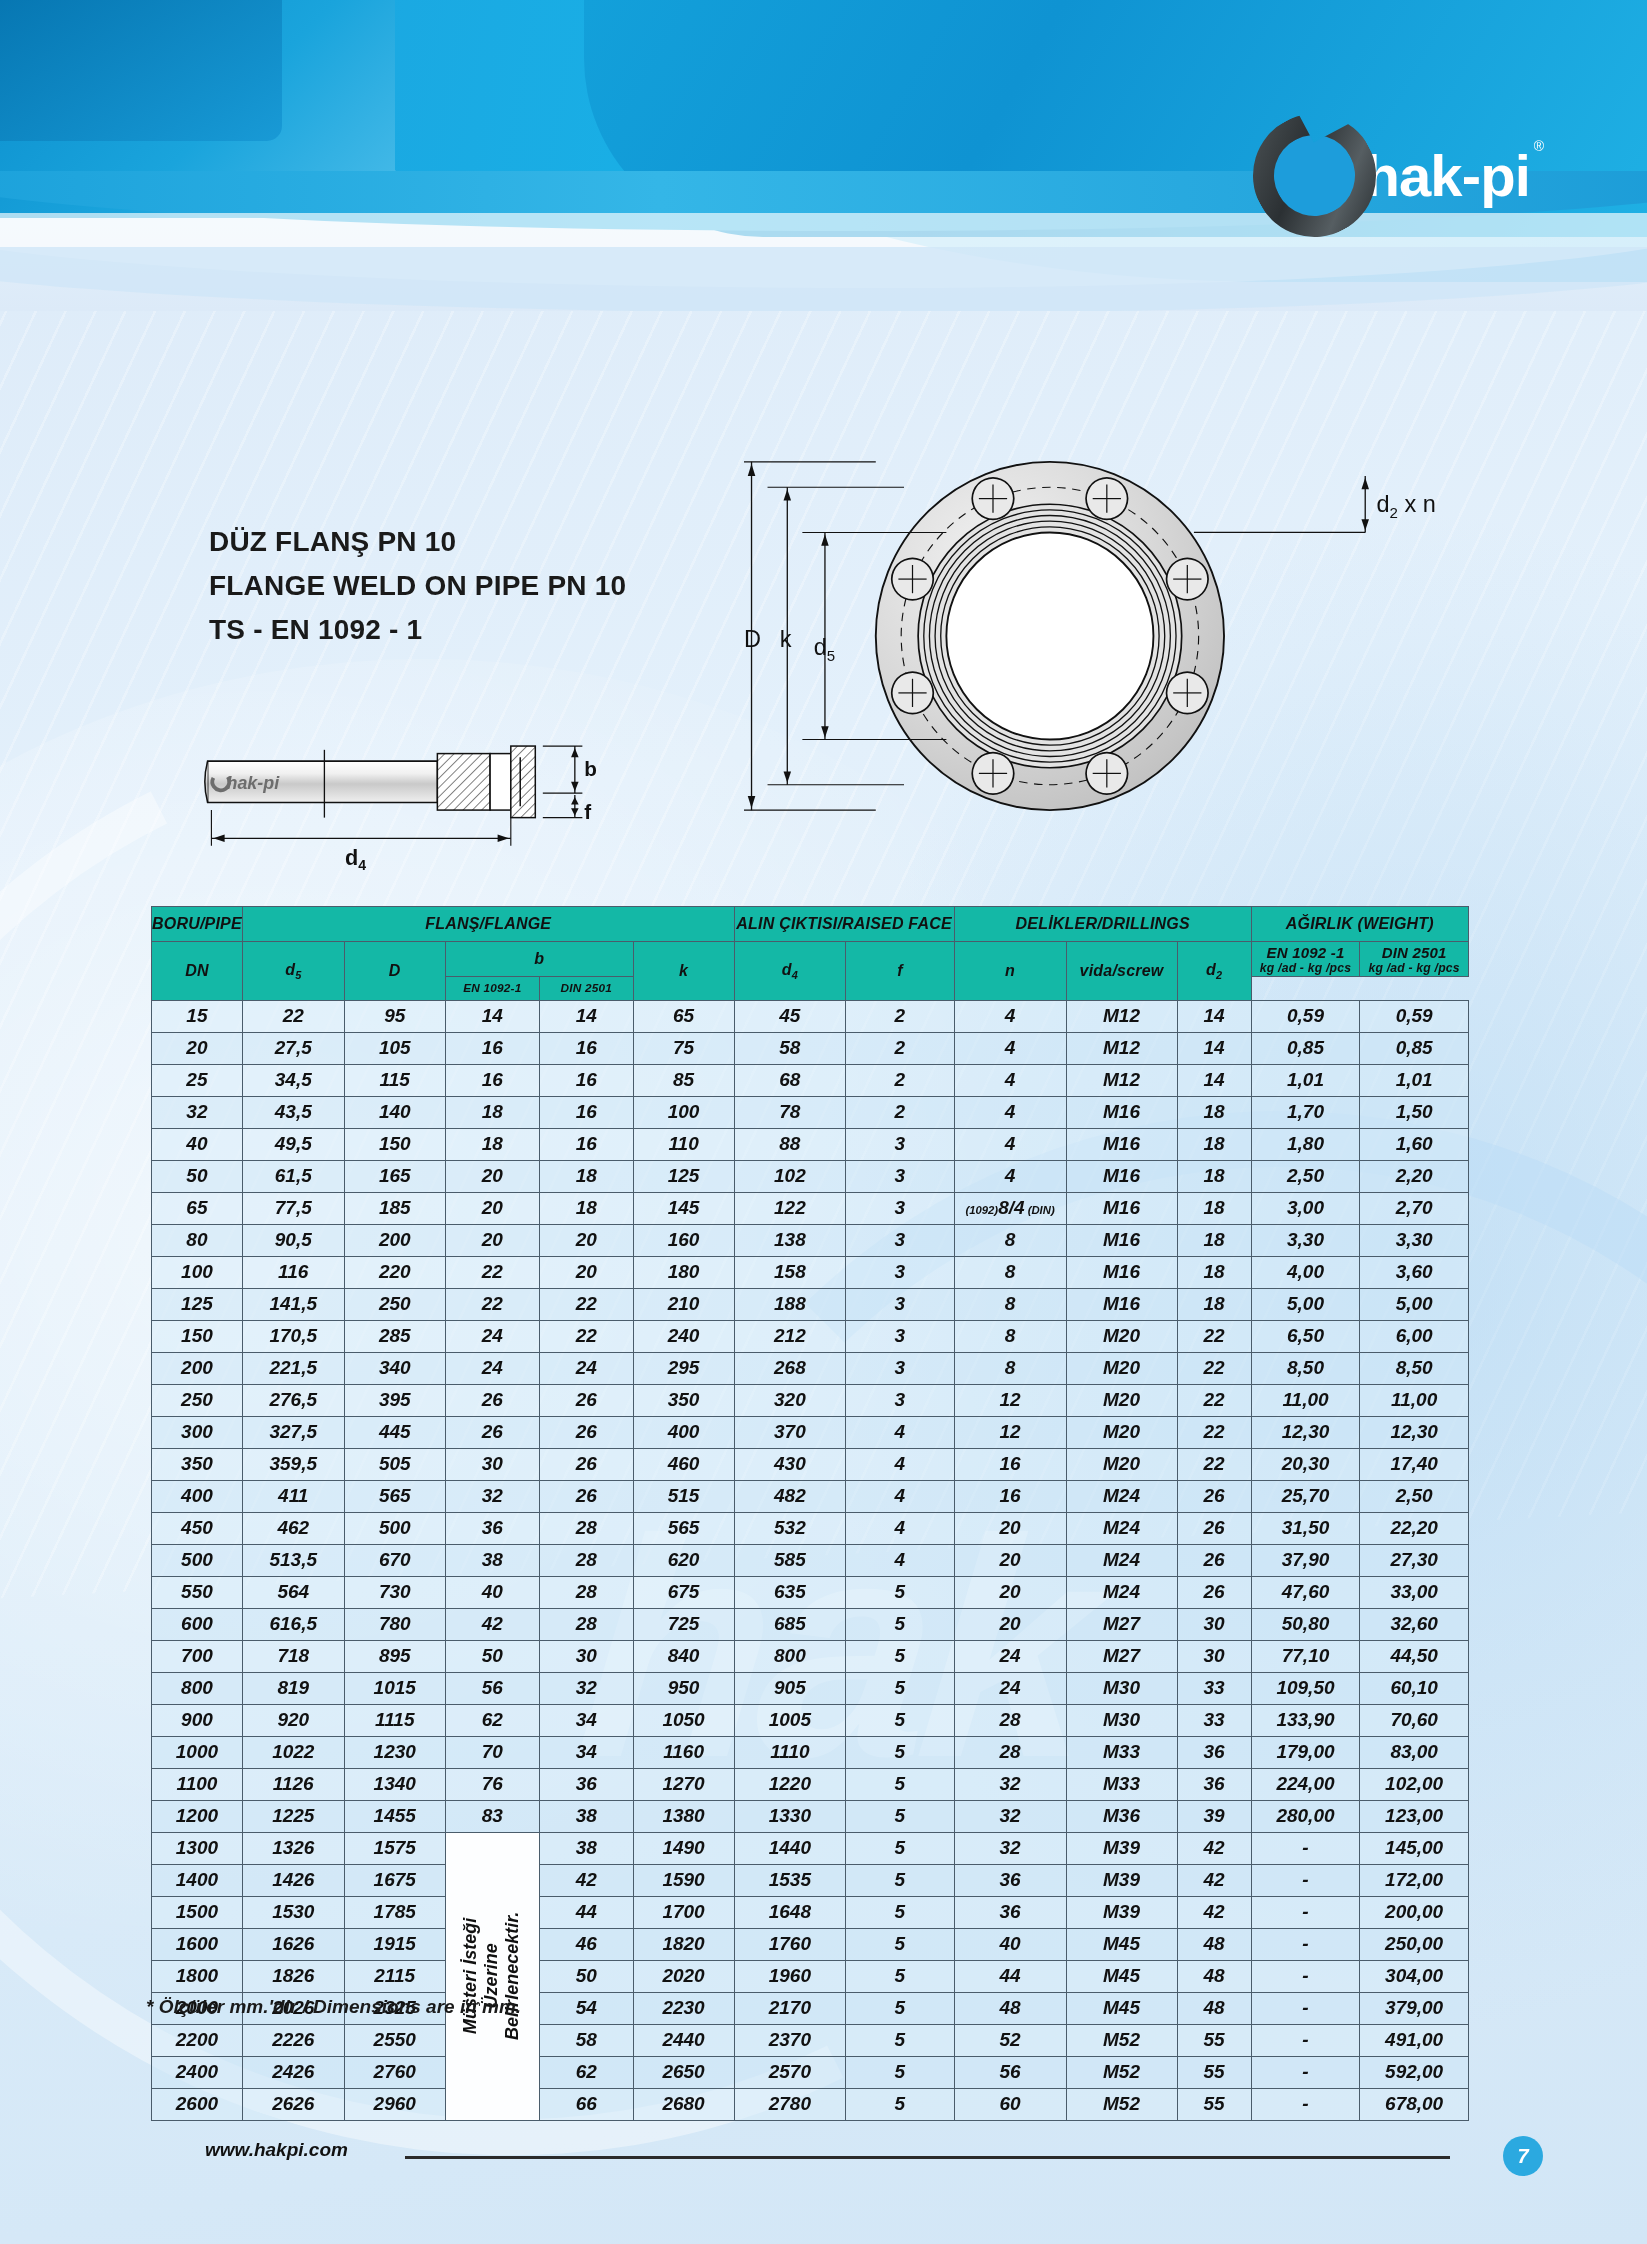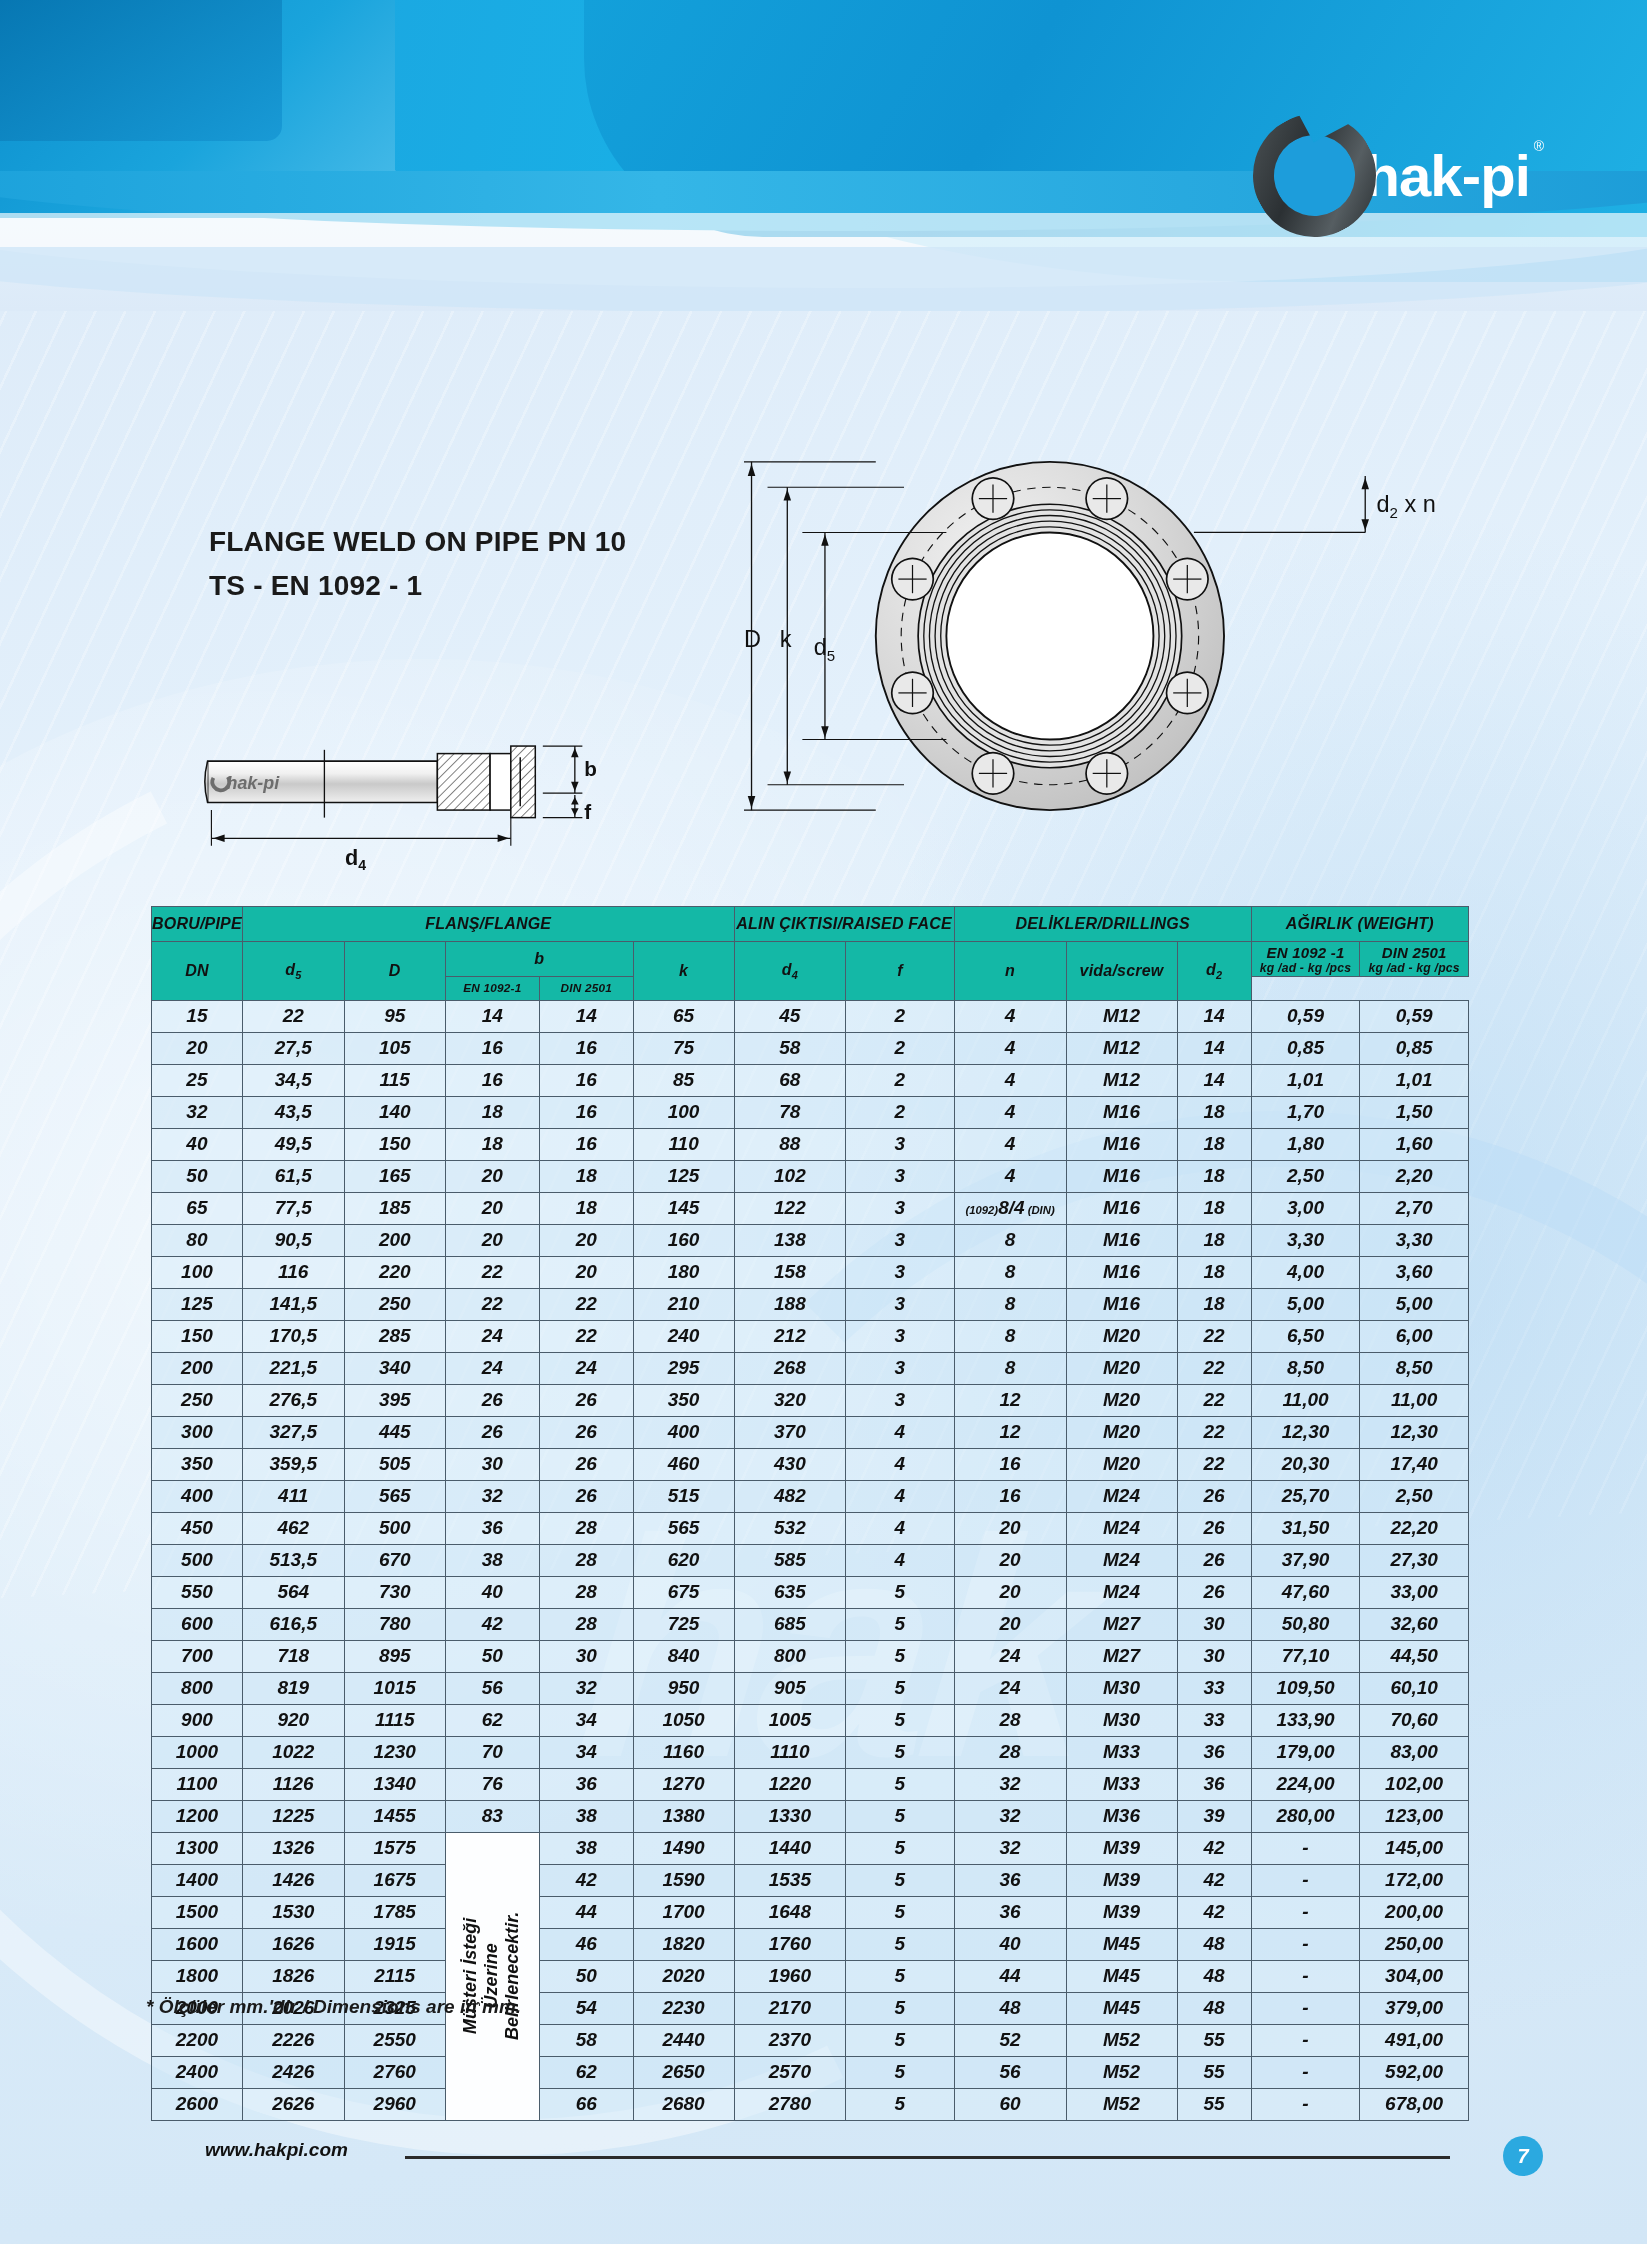--- a/index.html
+++ b/index.html
@@ -189,20 +189,21 @@
     <div class="b-thin3"></div>
   </div>
 
   <div class="logo">
     <div class="logo-c"></div>
     <div class="logo-txt">hak-pi</div>
     <div class="logo-tm">®</div>
   </div>
 
   <div class="title-block">
+    <div>DÜZ FLANŞ PN 10</div>
     <div>FLANGE WELD ON PIPE PN 10</div>
     <div>TS - EN 1092 - 1</div>
   </div>
 
   <div class="sideview">
     <svg width="499" height="151" viewBox="0 0 530 160">
       <defs>
         <linearGradient id="steel" x1="0" y1="0" x2="0" y2="1">
           <stop offset="0%" stop-color="#ffffff"></stop>
           <stop offset="30%" stop-color="#f0f0f0"></stop>

